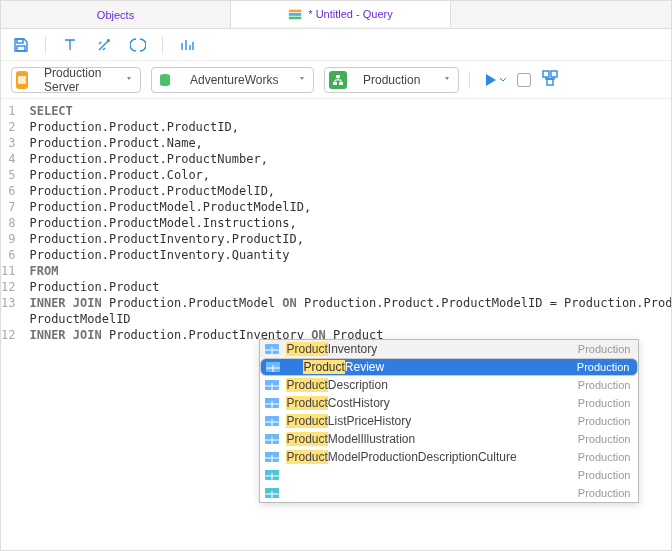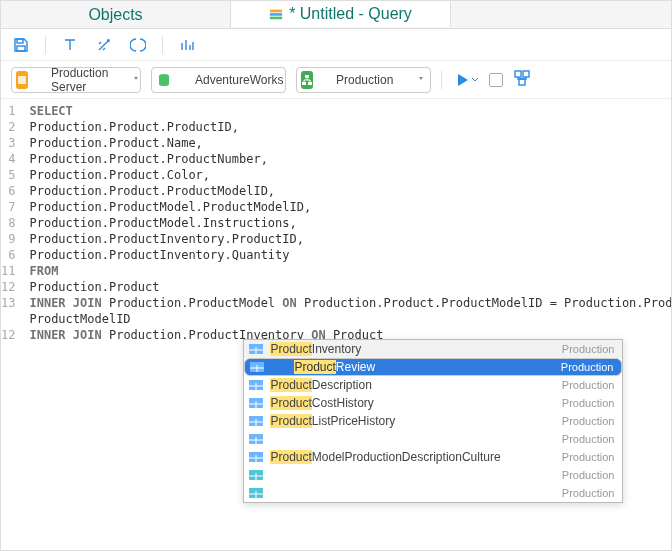--- a/index.html
+++ b/index.html
@@ -1,60 +1,60 @@
 <!DOCTYPE html>
 <html><head>
 <meta charset="utf-8">
 <style>
   * { box-sizing: border-box; margin: 0; padding: 0; }
   html, body { width: 672px; height: 551px; font-family: -apple-system, "Segoe UI", Arial, sans-serif; font-size: 12px; color: #333; background: #fff; overflow: hidden; }
   body { border: 1px solid #ddd; }
 
   
   .tabs { display: flex; height: 28px; border-bottom: 1px solid #ddd; background: #f5f5f5; }
-  .tab { display: flex; align-items: center; justify-content: center; height: 100%; padding: 0 16px; font-size: 16px; color: #0f766e; border-right: 1px solid #ddd; }
+  .tab { display: flex; align-items: center; justify-content: center; height: 100%; padding: 0 16px; font-size: 11px; color: #6d28d9; border-right: 1px solid #ddd; }
   .tab.inactive { width: 230px; background: #f5f5f5; }
   .tab.active { width: 220px; background: #fff; border-top: 2px solid #fff; margin-top:-1px; border-bottom: 1px solid #fff; }
   .tab .tab-icon { margin-right: 6px; display:inline-flex; }
   .tab-icon svg { width:14px; height:14px; }
 
   
   .toolbar { display: flex; align-items: center; height: 32px; padding: 0 10px; gap: 14px; border-bottom: 1px solid #eee; }
   .tb-icon { width: 20px; height: 20px; display:flex; align-items:center; justify-content:center; color:#1e88e5; cursor:pointer; }
   .tb-icon svg { width:16px; height:16px; stroke:#2a8ae6; fill:none; stroke-width:1.4; }
   .tb-sep { width:1px; height:18px; background:#e0e0e0; }
 
   
   .selectors { display:flex; align-items:center; height: 38px; padding: 0 10px; gap: 10px; border-bottom: 1px solid #eee; }
-  .sel { display:flex; align-items:center; height:26px; border:1px solid #ccc; border-radius:4px; padding:0 6px 0 4px; background:#fff; cursor:pointer; gap:23px; }
+  .sel { display:flex; align-items:center; height:26px; border:1px solid #ccc; border-radius:4px; padding:0 6px 0 4px; background:#fff; cursor:pointer; gap:16px; }
   .sel .sel-icon { width:18px; height:18px; display:flex; align-items:center; justify-content:center; border-radius:3px; }
   .sel .sel-icon.orange { background:#f5a623; }
   .sel .sel-icon.blue   { background:#3fae57; }
   .sel .sel-label { font-size:12px; color:#444; }
   .sel .chev { margin-left:auto; color:#888; }
   .sel.w1 { width:130px; }
-  .sel.w2 { width:135px;justify-content:space-between; }
+  .sel.w2 { width:163px;justify-content:space-between; }
   .sel.w3 { width:135px; }
   .right-icons { display:flex; align-items:center; gap:10px; margin-left:6px; }
   .play { width:0; height:0; border-left:10px solid #2a8ae6; border-top:6px solid transparent; border-bottom:6px solid transparent; }
   .play-wrap { display:flex; align-items:center; gap:3px; cursor:pointer; }
   .checkbox { width:14px; height:14px; border:1px solid #aaa; border-radius:2px; cursor:pointer; }
   .layout-icon svg { width:18px; height:18px; stroke:#2a8ae6; fill:none; stroke-width:1.4; }
 
   
   .editor { position:relative; display:flex; height: calc(551px - 28px - 32px - 38px - 2px); font-family: "Menlo","Consolas",monospace; font-size:12px; }
   .gutter { width:44px; text-align:right; color:#aaa; padding:4px 8px 0 0; }
   .gutter div { height:16px; line-height:16px; }
   .code { flex:1; padding:4px 6px 0 6px; position:relative; }
   .cl { height:16px; line-height:16px; white-space:pre; color:#333; }
   .cl .kw { color:#737373; font-weight:600; }
   .cont { padding-left:0; color:#333; }
 
   
-  .ac { position:absolute; left:220px; top:240px; width:380px; border:1px solid #bbb; background:#fff; box-shadow:0 2px 8px rgba(0,0,0,.15); }
+  .ac { position:absolute; left:236px; top:240px; width:380px; border:1px solid #bbb; background:#fff; box-shadow:0 2px 8px rgba(0,0,0,.15); }
   .ac-row { display:flex; align-items:center; height:18px; padding:0 8px 0 4px; font-family: -apple-system, Arial, sans-serif; font-size:12px; color:#444; }
   .ac-row.hover { background:#f2f2f2; }
   .ac-row.sel { background:#2f7de1; color:#fff;border-radius:6px; }
   .ac-row.sel .schema { color:#fff; }
   .ac-ico { width:16px; height:12px; margin-right:6px; display:flex; align-items:center; justify-content:center; }
   .ac-ico.table svg rect { fill:#6db7ff; }
   .ac-ico.view svg rect { fill:#4fc5d6; }
   .ac-name { flex:0 0 auto; }
   .ac-name .hl { background: #ffe27a; }
   .ac-row.sel .ac-name .hl { background: #ffe27a; color:#333; }
@@ -270,20 +270,21 @@
         </div>
         <div class="ac-row">
           <span class="ac-ico table">
             <svg width="16" height="12" viewBox="0 0 16 12">
               <rect x="1" y="1" width="14" height="10" rx="1" fill="#8fccff"></rect>
               <rect x="1" y="1" width="14" height="3" fill="#4aa3ff"></rect>
               <line x1="1" y1="7" x2="15" y2="7" stroke="#fff" stroke-width="1"></line>
               <line x1="8" y1="4" x2="8" y2="11" stroke="#fff" stroke-width="1"></line>
             </svg>
           </span>
+          <span class="ac-name"><span class="hl">Product</span>ModelIllustration</span>
           <span class="schema">Production</span>
         </div>
         <div class="ac-row">
           <span class="ac-ico table">
             <svg width="16" height="12" viewBox="0 0 16 12">
               <rect x="1" y="1" width="14" height="10" rx="1" fill="#8fccff"></rect>
               <rect x="1" y="1" width="14" height="3" fill="#4aa3ff"></rect>
               <line x1="1" y1="7" x2="15" y2="7" stroke="#fff" stroke-width="1"></line>
               <line x1="8" y1="4" x2="8" y2="11" stroke="#fff" stroke-width="1"></line>
             </svg>

